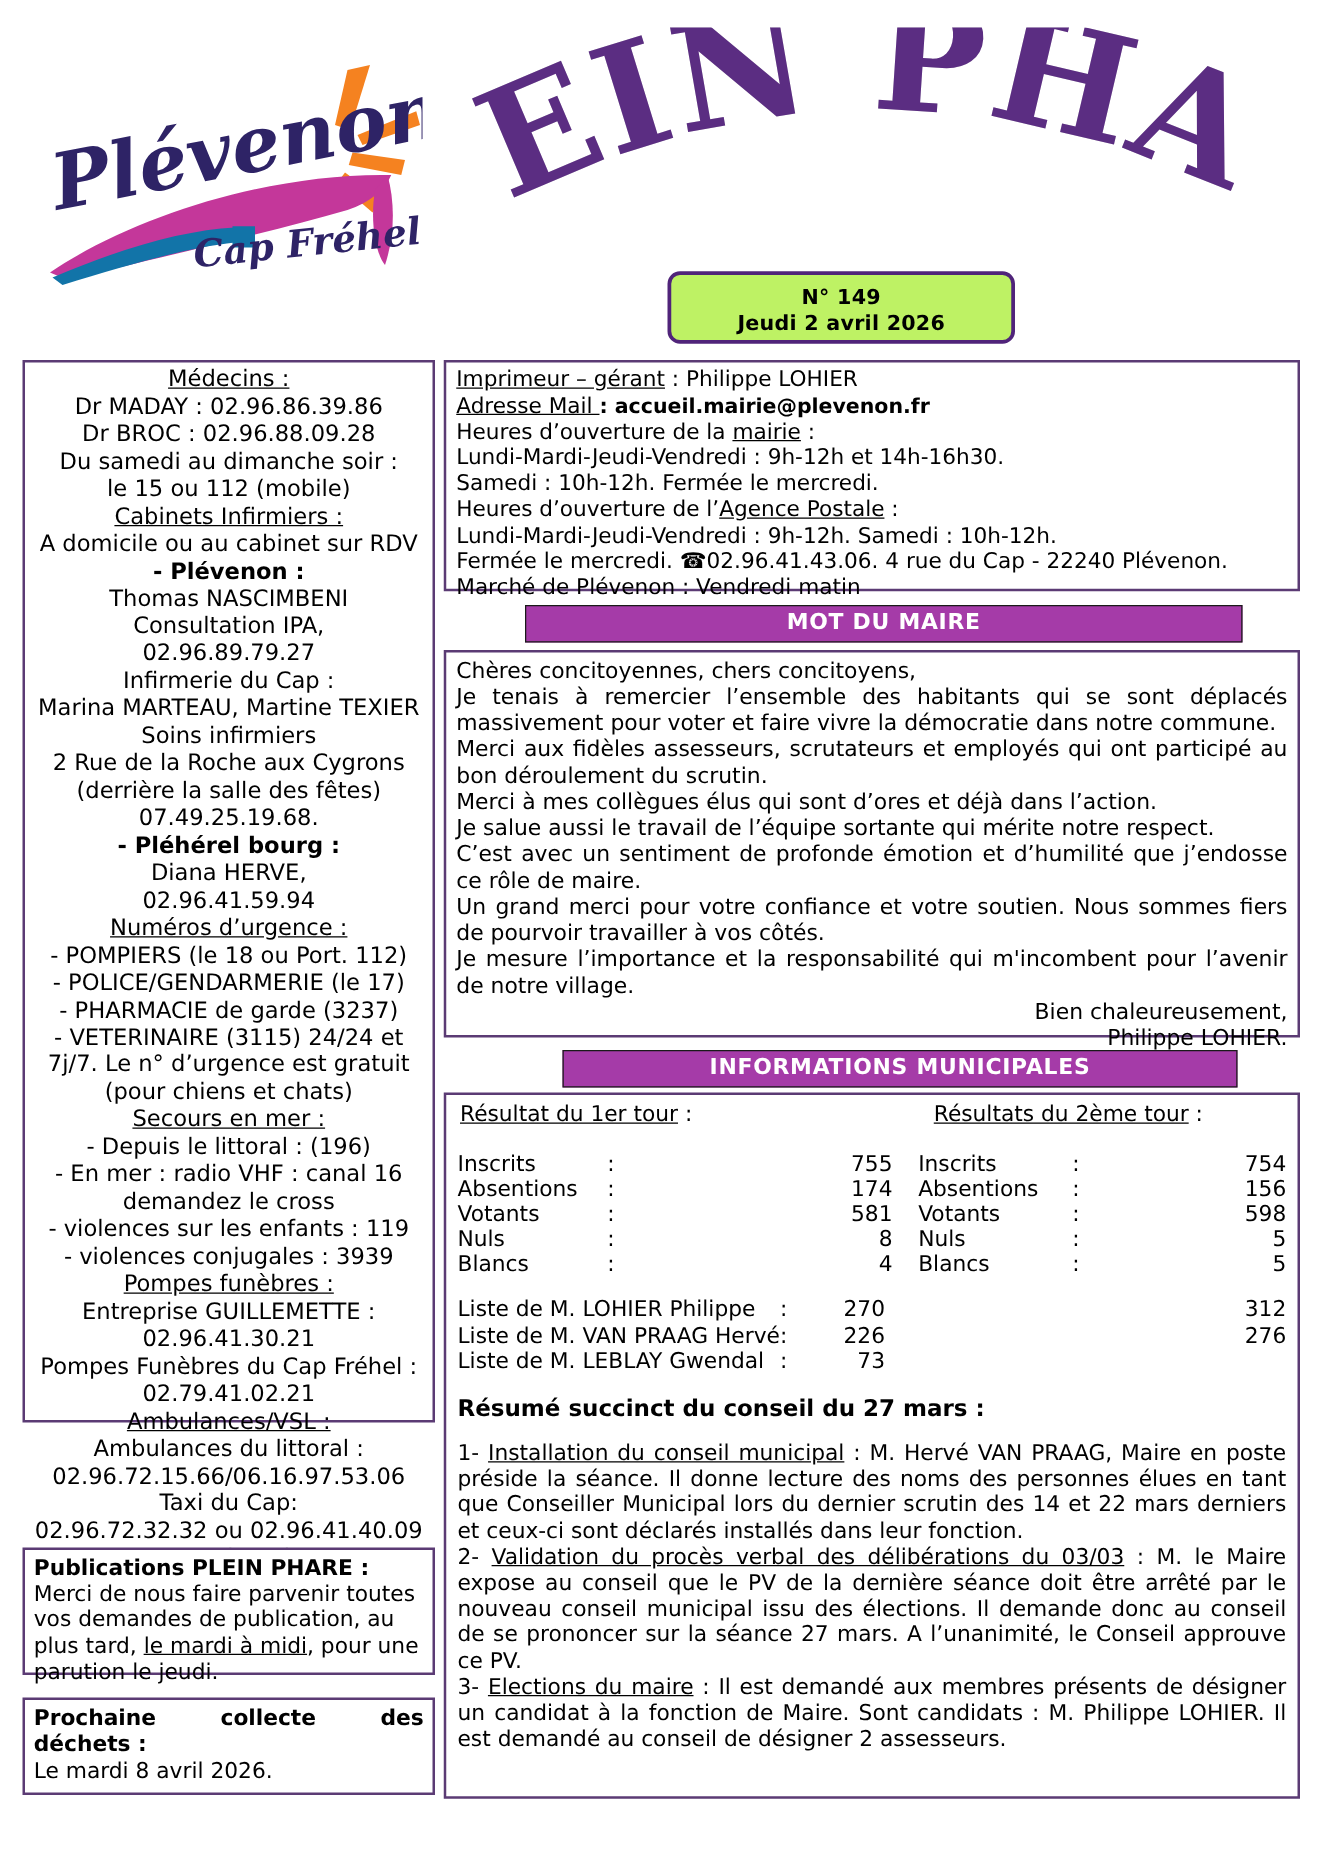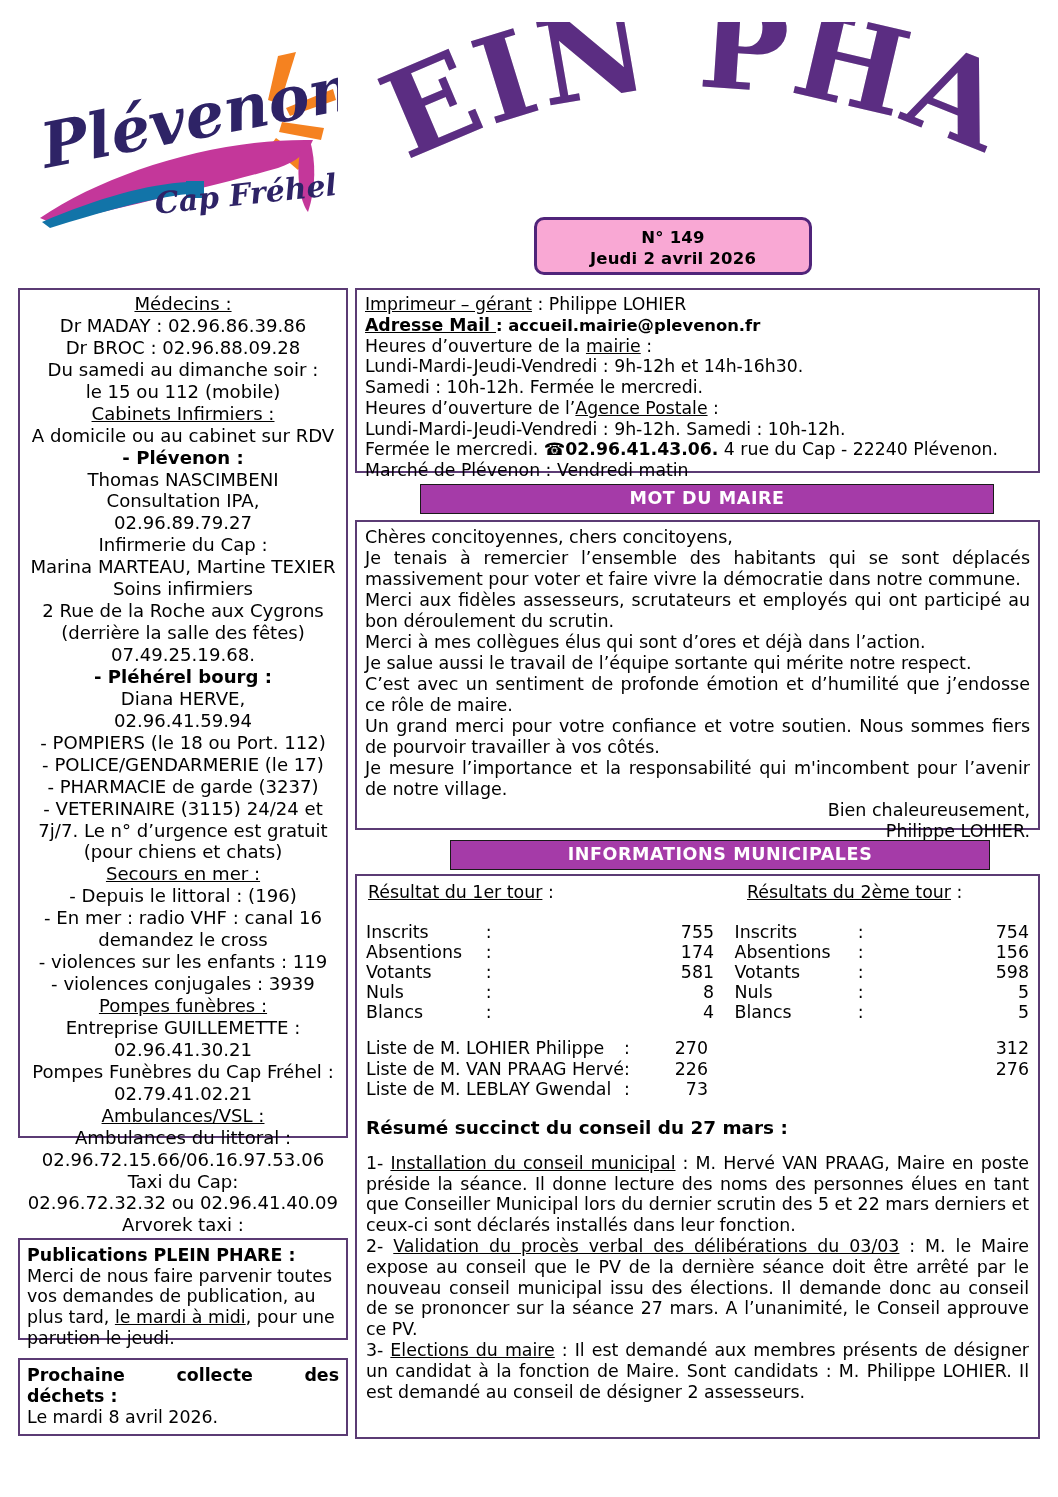--- a/index.html
+++ b/index.html
@@ -44,21 +44,21 @@
   }
   .wordmark svg { display:block; }
 
   .issue-box {
     position: absolute;
     left: 534px; top: 217px;
     width: 278px;
     height: 58px;
     border: 3px solid #50247a;
     border-radius: 10px;
-    background: #f9a8d4;
+    background: #bef264;
     box-sizing: border-box;
     text-align: center;
     font-family: "DejaVu Sans", sans-serif;
     font-weight: bold;
     font-size: 16.5px;
     line-height: 1.28;
     padding-top: 7px;
     letter-spacing: 0.2px;
   }
 
@@ -113,21 +113,21 @@
   
   #imprimeur-box {
     left: 355px; top: 288px;
     width: 685px; height: 185px;
     padding: 4px 8px 0 8px;
     font-size: 17.3px;
     line-height: 1.2;
     text-align: left;
   }
   #imprimeur-box .u { text-decoration: underline; }
-  #imprimeur-box .b { font-weight: bold; text-align: right; }
+  #imprimeur-box .b { font-weight: normal; text-align: right; }
   #imprimeur-box .mail { font-weight: bold; font-size: 16.4px; }
 
   
   .banner-wrap {
     position: absolute;
     height: 34px;
   }
   .banner {
     position: absolute;
     left: 0; top: 0;
@@ -294,20 +294,21 @@
         <div class="ln">02.96.89.79.27</div>
         <div class="ln">Infirmerie du Cap :</div>
         <div class="ln">Marina MARTEAU, Martine TEXIER</div>
         <div class="ln">Soins infirmiers</div>
         <div class="ln">2 Rue de la Roche aux Cygrons</div>
         <div class="ln">(derrière la salle des fêtes)</div>
         <div class="ln">07.49.25.19.68.</div>
         <div class="ln b">- Pléhérel bourg :</div>
         <div class="ln">Diana HERVE,</div>
         <div class="ln">02.96.41.59.94</div>
+        <div class="ln u">Numéros d’urgence :</div>
         <div class="ln">- POMPIERS (le 18 ou Port. 112)</div>
         <div class="ln">- POLICE/GENDARMERIE (le 17)</div>
         <div class="ln">- PHARMACIE de garde (3237)</div>
         <div class="ln">- VETERINAIRE (3115) 24/24 et</div>
         <div class="ln">7j/7. Le n° d’urgence est gratuit</div>
         <div class="ln">(pour chiens et chats)</div>
         <div class="ln u">Secours en mer :</div>
         <div class="ln">- Depuis le littoral : (196)</div>
         <div class="ln">- En mer : radio VHF : canal 16</div>
         <div class="ln">demandez le cross</div>
@@ -465,19 +466,19 @@
             <td class="l-colon">:</td>
             <td class="l-v1">73</td>
             <td class="l-gap"></td>
             <td class="l-v2"></td>
           </tr>
         </tbody>
     </table>
 
     <div class="hd2">Résumé succinct du conseil du 27 mars :</div>
     <div id="resume-items">
-        <p class="para"><span>1- </span><span style="text-decoration: underline;">Installation du conseil municipal</span><span> : M. Hervé VAN PRAAG, Maire en poste préside la séance. Il donne lecture des noms des personnes élues en tant que Conseiller Municipal lors du dernier scrutin des 5 et 22 mars derniers et ceux-ci sont déclarés installés dans leur fonction.</span></p>
+        <p class="para"><span>1- </span><span style="text-decoration: underline;">Installation du conseil municipal</span><span> : M. Hervé VAN PRAAG, Maire en poste préside la séance. Il donne lecture des noms des personnes élues en tant que Conseiller Municipal lors du dernier scrutin des 14 et 22 mars derniers et ceux-ci sont déclarés installés dans leur fonction.</span></p>
         <p class="para"><span>2- </span><span style="text-decoration: underline;">Validation du procès verbal des délibérations du 03/03</span><span> : M. le Maire expose au conseil que le PV de la dernière séance doit être arrêté par le nouveau conseil municipal issu des élections. Il demande donc au conseil de se prononcer sur la séance 27 mars. A l’unanimité, le Conseil approuve ce  PV.</span></p>
         <p class="para"><span>3- </span><span style="text-decoration: underline;">Elections du maire</span><span> : Il est demandé aux membres présents de désigner un candidat à la fonction de Maire. Sont candidats : M. Philippe LOHIER. Il est demandé au conseil de désigner 2 assesseurs.</span></p>
       </div>
   </div>
 
 </div>
 
 </body></html>

